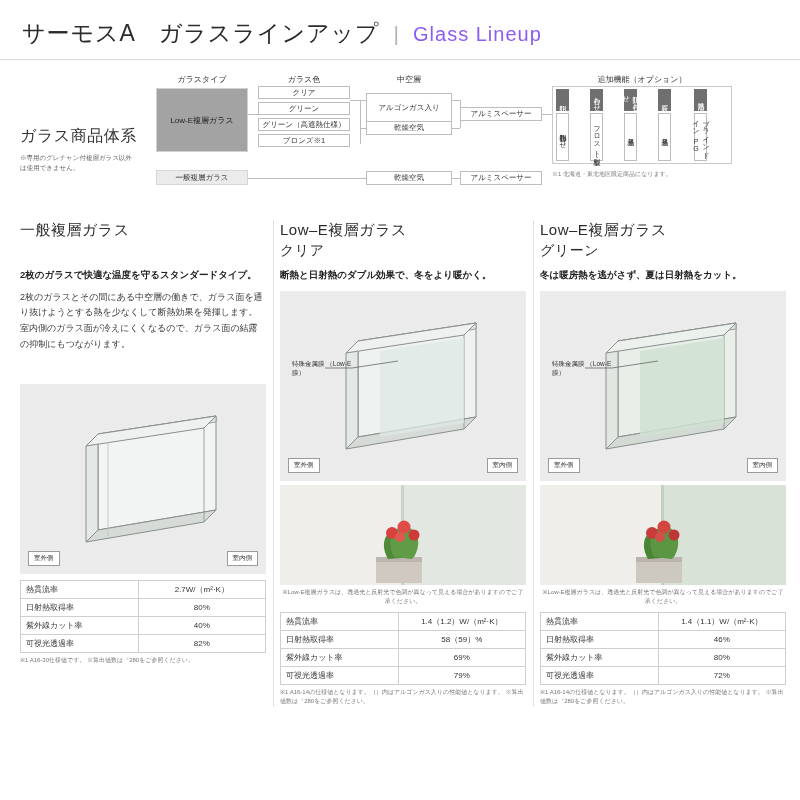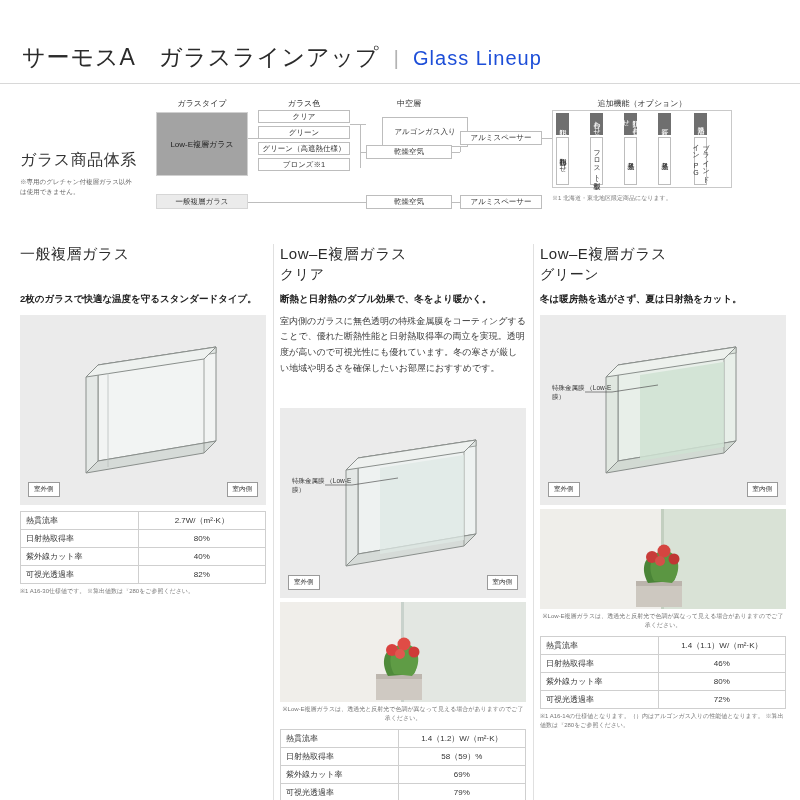--- a/index.html
+++ b/index.html
@@ -18,30 +18,29 @@
     border-bottom:1px solid #d8d8d8;
     display:flex;
     align-items:baseline;
     gap:10px;
   }
   .header-jp {
     font-size:23px;
     letter-spacing:1px;
     color:#2b2b2b;
     font-weight:500;
-    margin-top:24px;
   }
   .header-sep {
     font-size:21px;
     color:#b3b3b3;
     padding:0 4px;
   }
   .header-en {
     font-size:20px;
-    color:#1d4ed8;
+    color:#8b5cf6;
     letter-spacing:1px;
   }
   
   .diagram-wrap {
     display:flex;
     padding:14px 20px 8px 20px;
   }
   .diagram-left {
     width:118px;
     padding-top:52px;
@@ -251,21 +250,21 @@
     <div class="line" style="left:314px; top:104px; width:8px; height:1px;"></div>
 
     <div class="bigbox" style="left:18px; top:14px; width:92px; height:64px;">Low-E複層ガラス</div>
     <div class="chip lightgray" style="left:18px; top:96px; width:92px; height:15px;">一般複層ガラス</div>
 
     <div class="chip" style="left:120px; top:12px; width:92px; height:13px;">クリア</div>
     <div class="chip" style="left:120px; top:28px; width:92px; height:13px;">グリーン</div>
     <div class="chip" style="left:120px; top:44px; width:92px; height:13px;">グリーン（高遮熱仕様）</div>
     <div class="chip" style="left:120px; top:60px; width:92px; height:13px;">ブロンズ※1</div>
 
-    <div class="chip" style="left:244px; top:19px; width:86px; height:30px;">アルゴンガス入り</div>
+    <div class="chip" style="left:228px; top:19px; width:86px; height:30px;">アルゴンガス入り</div>
     <div class="chip" style="left:228px; top:47px; width:86px; height:14px;">乾燥空気</div>
     <div class="chip" style="left:228px; top:97px; width:86px; height:14px;">乾燥空気</div>
 
     <div class="chip" style="left:322px; top:33px; width:82px; height:14px;">アルミスペーサー</div>
     <div class="chip" style="left:322px; top:97px; width:82px; height:14px;">アルミスペーサー</div>
 
     <div class="opt-frame" style="left:414px; top:12px; width:180px; height:78px;"></div>
 
     <div class="vchip dark" style="left:418px; top:15px; width:13px; height:22px;">防犯</div>
     <div class="vchip" style="left:418px; top:39px; width:13px; height:48px;">防犯合わせ</div>
@@ -288,20 +287,21 @@
     <div class="diag-foot" style="left:414px; top:96px;">※1 北海道・東北地区限定商品になります。</div>
   </div>
 </div>
 
 <div class="cols">
 
   <div class="col">
     <div class="col-title-jp">一般複層ガラス</div>
     <div class="col-title-sub"></div>
     <div class="col-lead">2枚のガラスで快適な温度を守るスタンダードタイプ。</div>
+    <div class="col-body">2枚のガラスとその間にある中空層の働きで、ガラス面を通り抜けようとする熱を少なくして断熱効果を発揮します。室内側のガラス面が冷えにくくなるので、ガラス面の結露の抑制にもつながります。</div>
 
     <div class="glass-fig">
       <svg width="246" height="190" viewBox="0 0 246 190">
         <polygon points="78,50 196,32 196,126 78,146" fill="#f2f4f3" stroke="#8a8f8c" stroke-width="1"></polygon>
         <polygon points="78,50 196,32 196,38 78,56" fill="#dfe4e2" stroke="#8a8f8c" stroke-width="0.8"></polygon>
         <polygon points="78,50 66,62 66,158 78,146" fill="#e4e8e6" stroke="#8a8f8c" stroke-width="1"></polygon>
         <polygon points="66,62 184,44 196,32 78,50" fill="#eef1ef" stroke="#8a8f8c" stroke-width="1"></polygon>
         <polygon points="66,158 184,138 196,126 78,146" fill="#d6dbd8" stroke="#8a8f8c" stroke-width="1"></polygon>
         <line x1="184" y1="44" x2="184" y2="138" stroke="#8a8f8c" stroke-width="0.8"></line>
         <line x1="88" y1="58" x2="88" y2="152" stroke="#b9bfbc" stroke-width="0.8"></line>
@@ -334,21 +334,20 @@
       </table>
     <div class="spec-note">※1 A16-30仕様値です。
 ※算出値数は『280をご参照ください。</div>
   </div>
 
   <div class="col">
     <div class="divider-v" style="left:-7px;"></div>
     <div class="col-title-jp">Low–E複層ガラス</div>
     <div class="col-title-sub">クリア</div>
     <div class="col-lead">断熱と日射熱のダブル効果で、冬をより暖かく。</div>
-    <div class="col-body">室内側のガラスに無色透明の特殊金属膜をコーティングすることで、優れた断熱性能と日射熱取得率の両立を実現。透明度が高いので可視光性にも優れています。冬の寒さが厳しい地域や明るさを確保したいお部屋におすすめです。</div>
 
     <div class="glass-fig">
       <svg width="246" height="190" viewBox="0 0 246 190">
         <polygon points="78,50 196,32 196,126 78,146" fill="#eef2f1" stroke="#8a8f8c" stroke-width="1"></polygon>
         <polygon points="78,50 196,32 196,38 78,56" fill="#dfe4e2" stroke="#8a8f8c" stroke-width="0.8"></polygon>
         <polygon points="78,50 66,62 66,158 78,146" fill="#e4e8e6" stroke="#8a8f8c" stroke-width="1"></polygon>
         <polygon points="66,62 184,44 196,32 78,50" fill="#eef1ef" stroke="#8a8f8c" stroke-width="1"></polygon>
         <polygon points="66,158 184,138 196,126 78,146" fill="#d6dbd8" stroke="#8a8f8c" stroke-width="1"></polygon>
         <line x1="184" y1="44" x2="184" y2="138" stroke="#8a8f8c" stroke-width="0.8"></line>
         <polygon points="100,60 184,47 184,132 100,146" fill="#dde8e4" opacity="0.75"></polygon>

